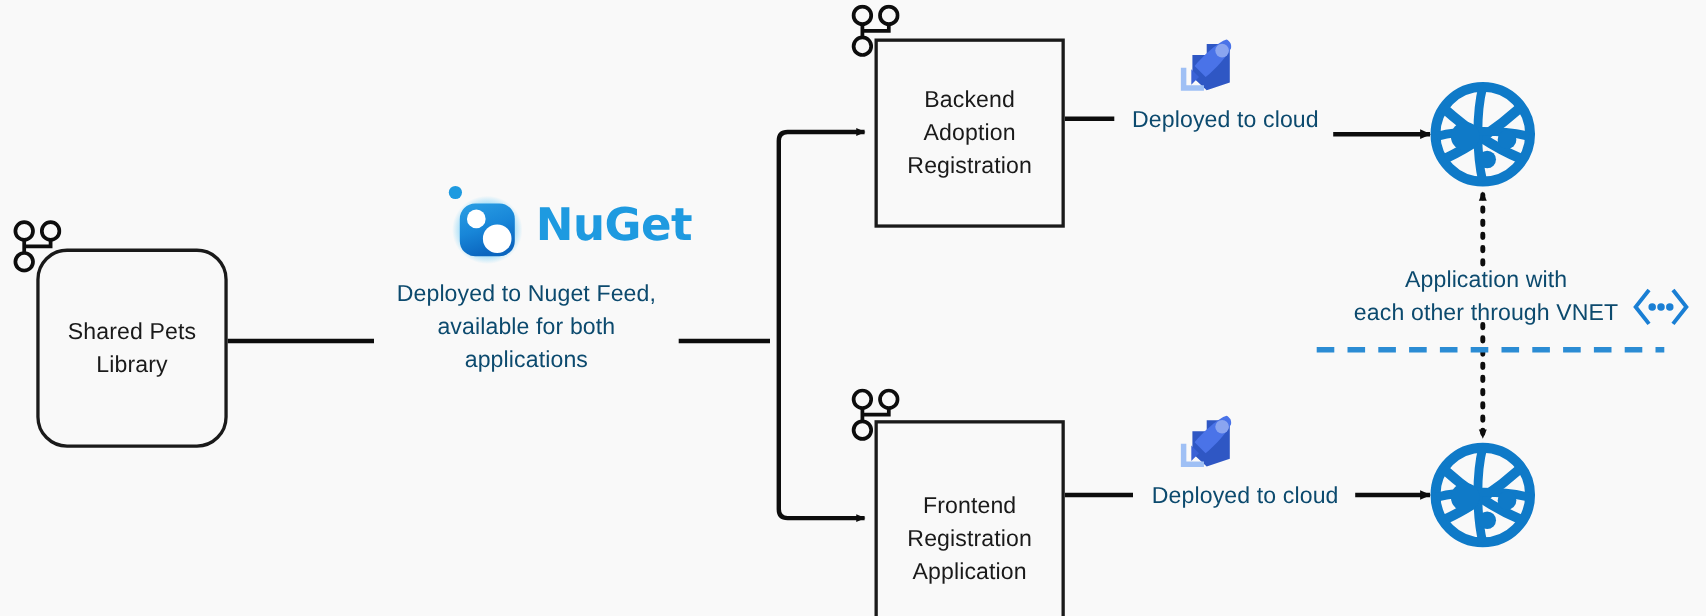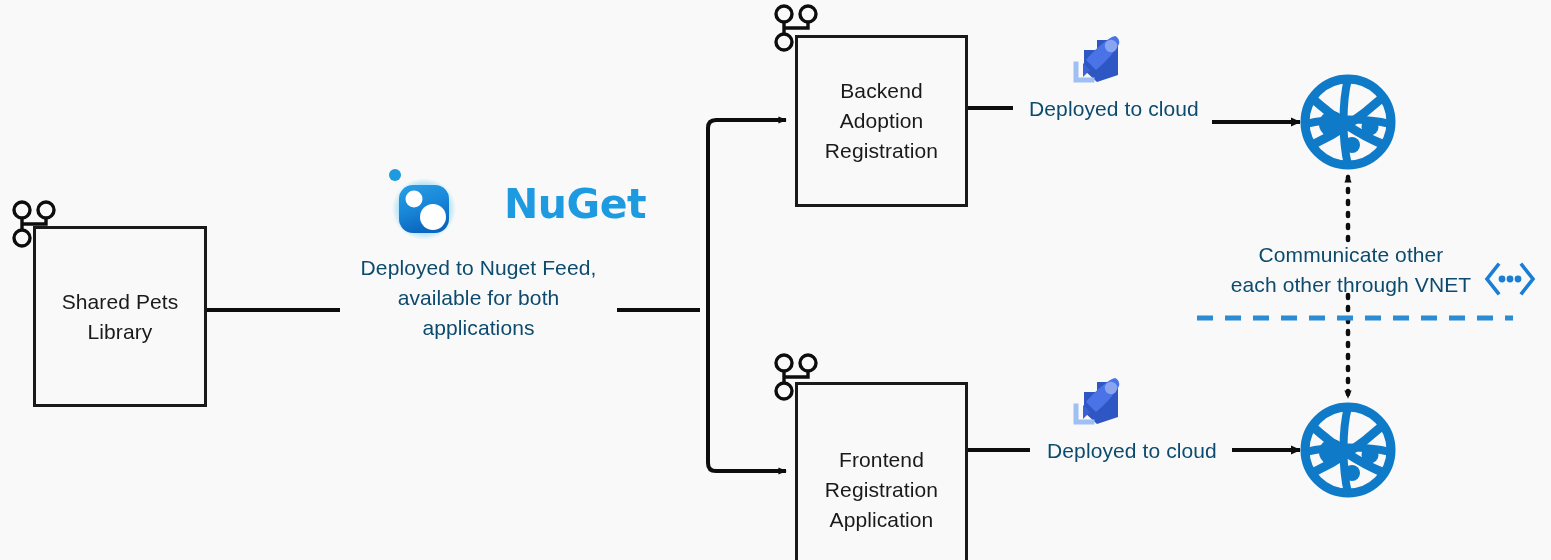--- a/index.html
+++ b/index.html
@@ -120,38 +120,38 @@
   </svg>
 
   <svg class="icon-abs" style="left:772px; top:353px;" width="46" height="48" viewBox="0 0 46 48">
     <circle cx="12" cy="10" r="8" fill="none" stroke="#0d0d0d" stroke-width="3.4"></circle>
     <circle cx="36" cy="10" r="8" fill="none" stroke="#0d0d0d" stroke-width="3.4"></circle>
     <circle cx="12" cy="38" r="8" fill="none" stroke="#0d0d0d" stroke-width="3.4"></circle>
     <path d="M12 18 L12 30" stroke="#0d0d0d" stroke-width="3.4" fill="none"></path>
     <path d="M12 24 L36 24 L36 18" stroke="#0d0d0d" stroke-width="3.4" fill="none"></path>
   </svg>
 
-  <div class="node-box" style="left:33px; top:226px; width:174px; height:181px;">
+  <div class="node-box" style="left:33px; top:226px; width:174px; height:181px;border-radius:28px;">
     <div class="node-label">Shared Pets
 Library</div>
   </div>
 
   <div class="node-box" style="left:795px; top:35px; width:173px; height:172px;">
     <div class="node-label">Backend
 Adoption
 Registration</div>
   </div>
 
   <div class="node-box" style="left:795px; top:382px; width:173px; height:216px;">
     <div class="node-label">Frontend
 Registration
 Application</div>
   </div>
 
-  <div class="nuget-wrap" style="left:386px; top:168px;gap:36px;">
+  <div class="nuget-wrap" style="left:405px; top:168px;">
     <svg width="76" height="72" viewBox="0 0 76 72">
       <defs>
         <linearGradient id="ngBody" x1="0" y1="0" x2="0.35" y2="1">
           <stop offset="0%" stop-color="#2a9fe4"></stop>
           <stop offset="55%" stop-color="#1886d8"></stop>
           <stop offset="100%" stop-color="#0b66bf"></stop>
         </linearGradient>
         <radialGradient id="ngGlow" cx="0.5" cy="0.5" r="0.5">
           <stop offset="55%" stop-color="#4ec3f7" stop-opacity="0.85"></stop>
           <stop offset="100%" stop-color="#4ec3f7" stop-opacity="0"></stop>
@@ -172,21 +172,21 @@
   </div>
 
   <div class="edge-label" style="left:337px; top:253px; width:283px;">Deployed to Nuget Feed,
 available for both
 applications</div>
 
   <div class="edge-label" style="left:1016px; top:94px; width:196px;">Deployed to cloud</div>
 
   <div class="edge-label" style="left:1034px; top:436px; width:196px;">Deployed to cloud</div>
 
-  <div class="edge-label" style="left:1218px; top:240px; width:266px;">Communicate other
+  <div class="edge-label" style="left:1218px; top:240px; width:266px;">Application with
 each other through VNET</div>
 
   <svg class="icon-abs" style="left:1484px; top:262px;" width="52" height="34" viewBox="0 0 52 34">
     <path d="M14 3 L3 17 L14 31" fill="none" stroke="#1a7fd4" stroke-width="3.6" stroke-linecap="square" stroke-linejoin="miter"></path>
     <path d="M38 3 L49 17 L38 31" fill="none" stroke="#1a7fd4" stroke-width="3.6" stroke-linecap="square" stroke-linejoin="miter"></path>
     <circle cx="18" cy="17" r="3.4" fill="#1a7fd4"></circle>
     <circle cx="26" cy="17" r="3.4" fill="#1a7fd4"></circle>
     <circle cx="34" cy="17" r="3.4" fill="#1a7fd4"></circle>
   </svg>
 

